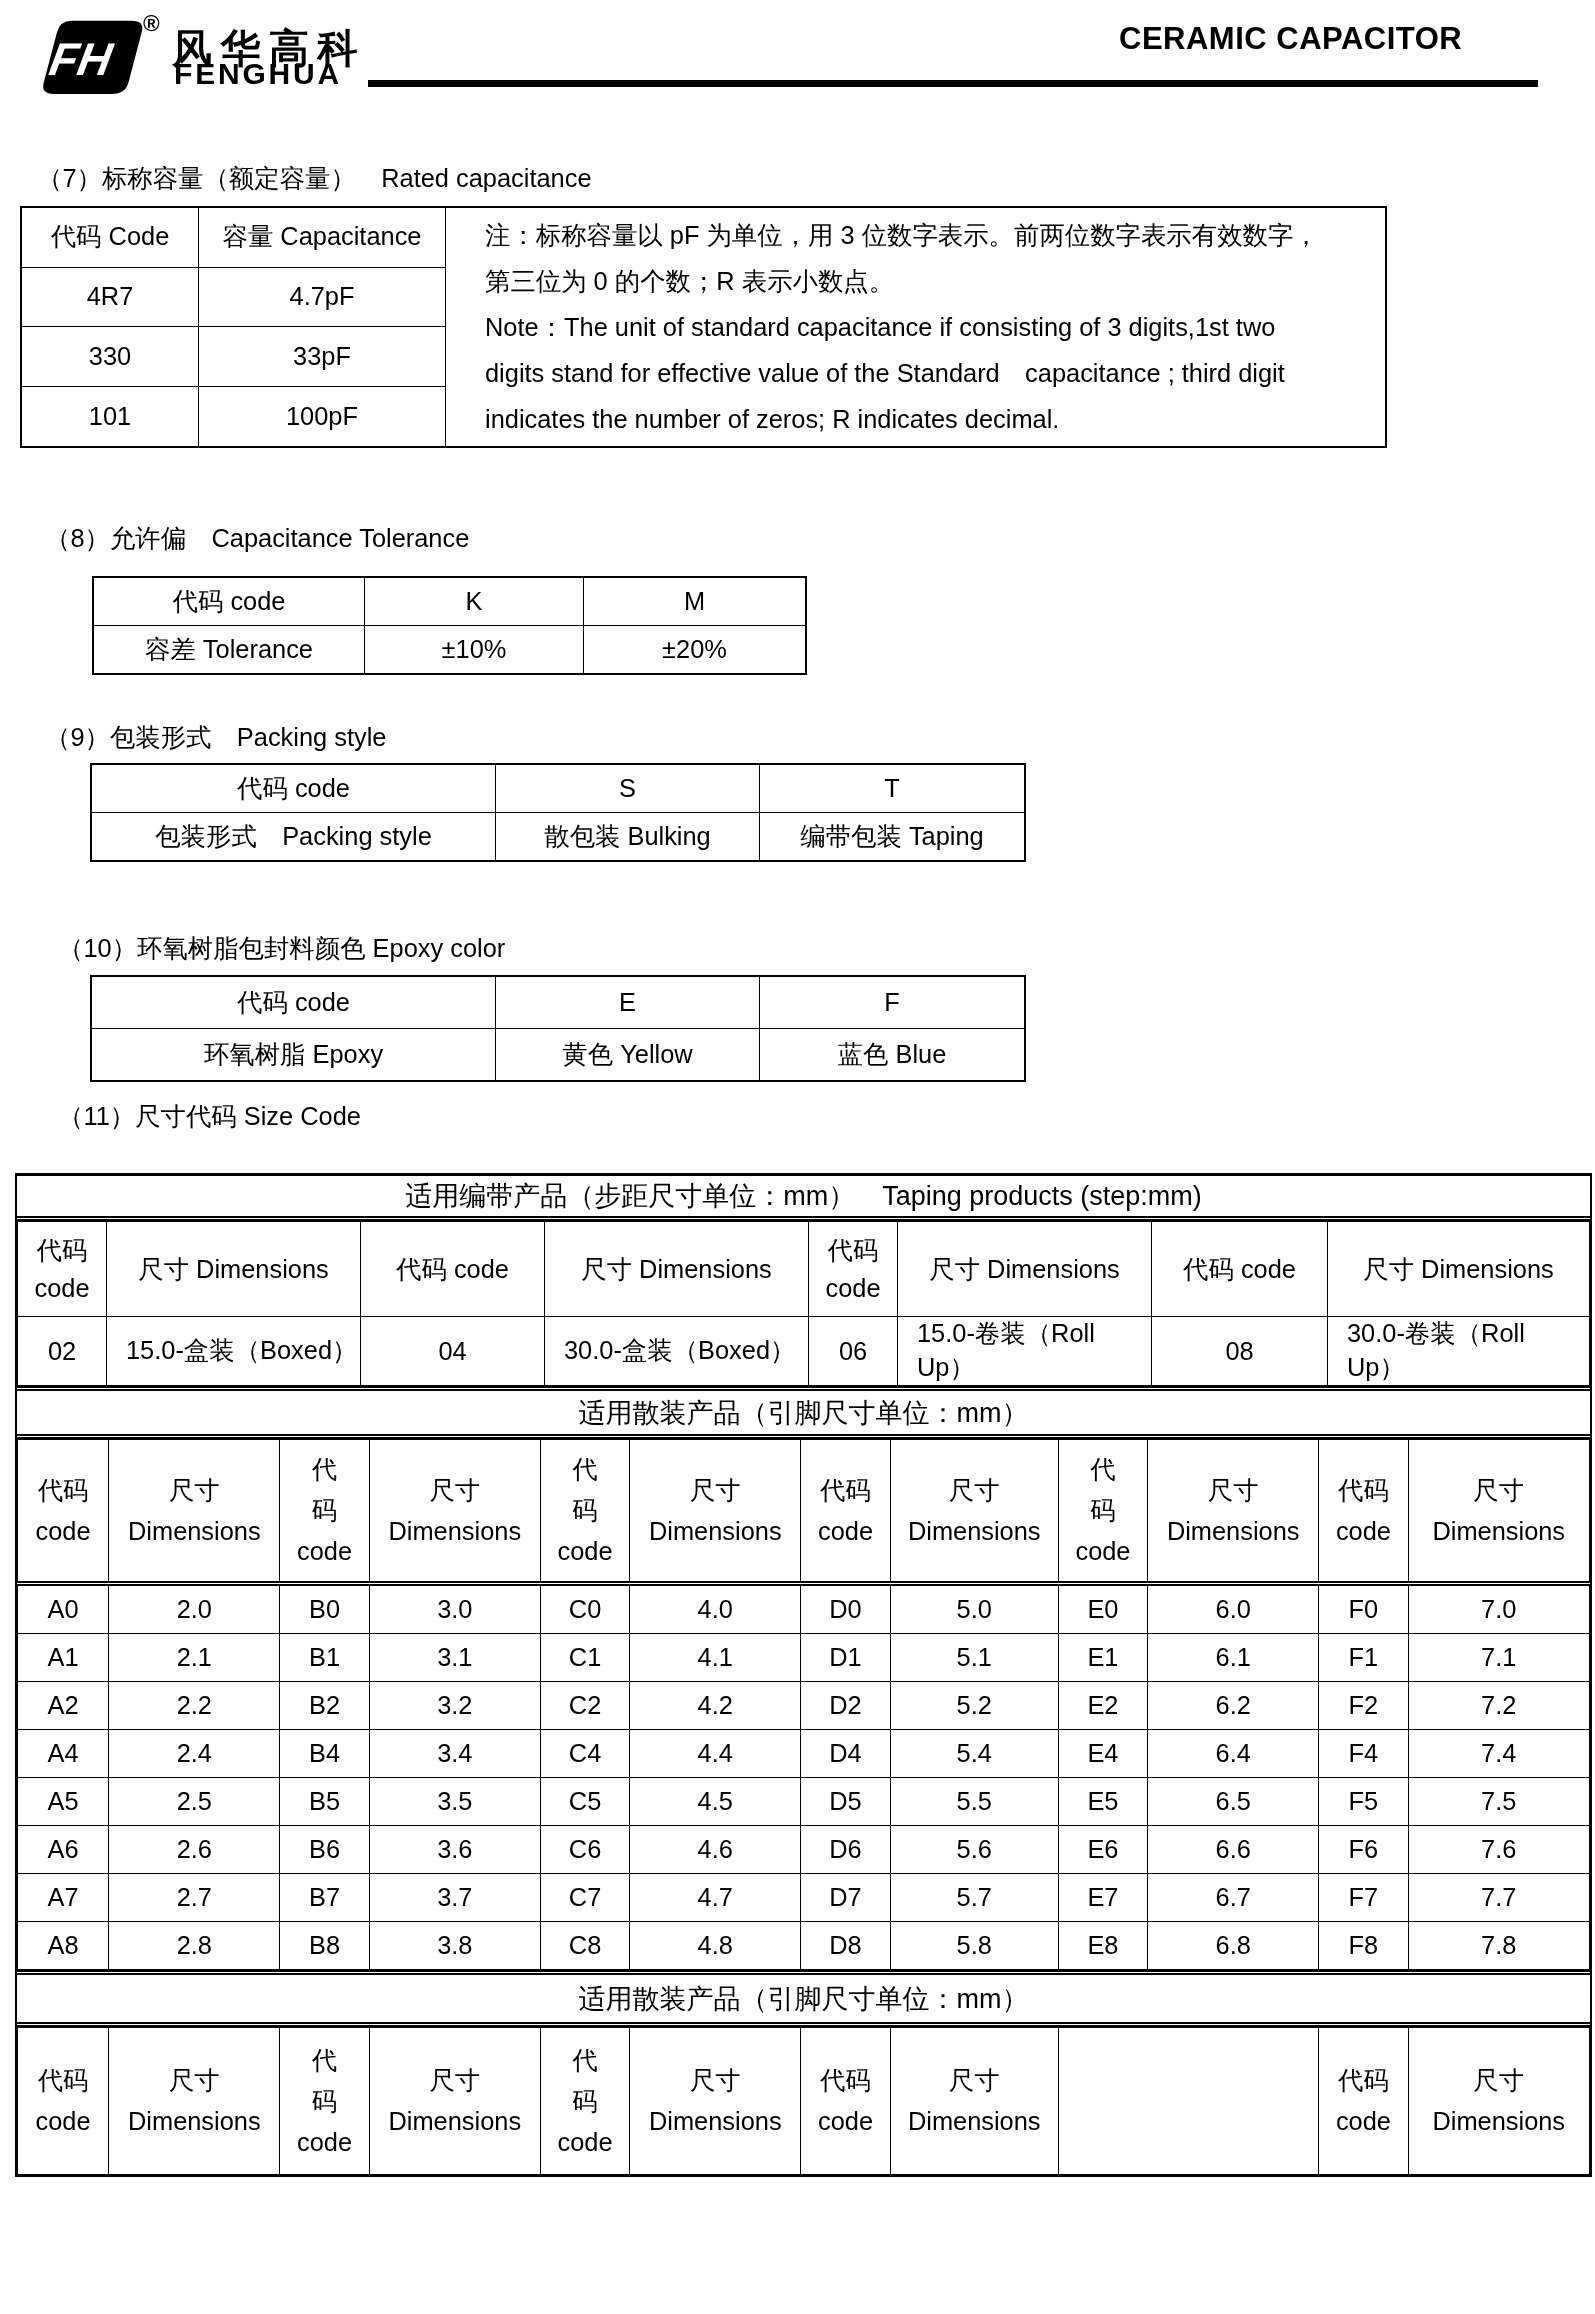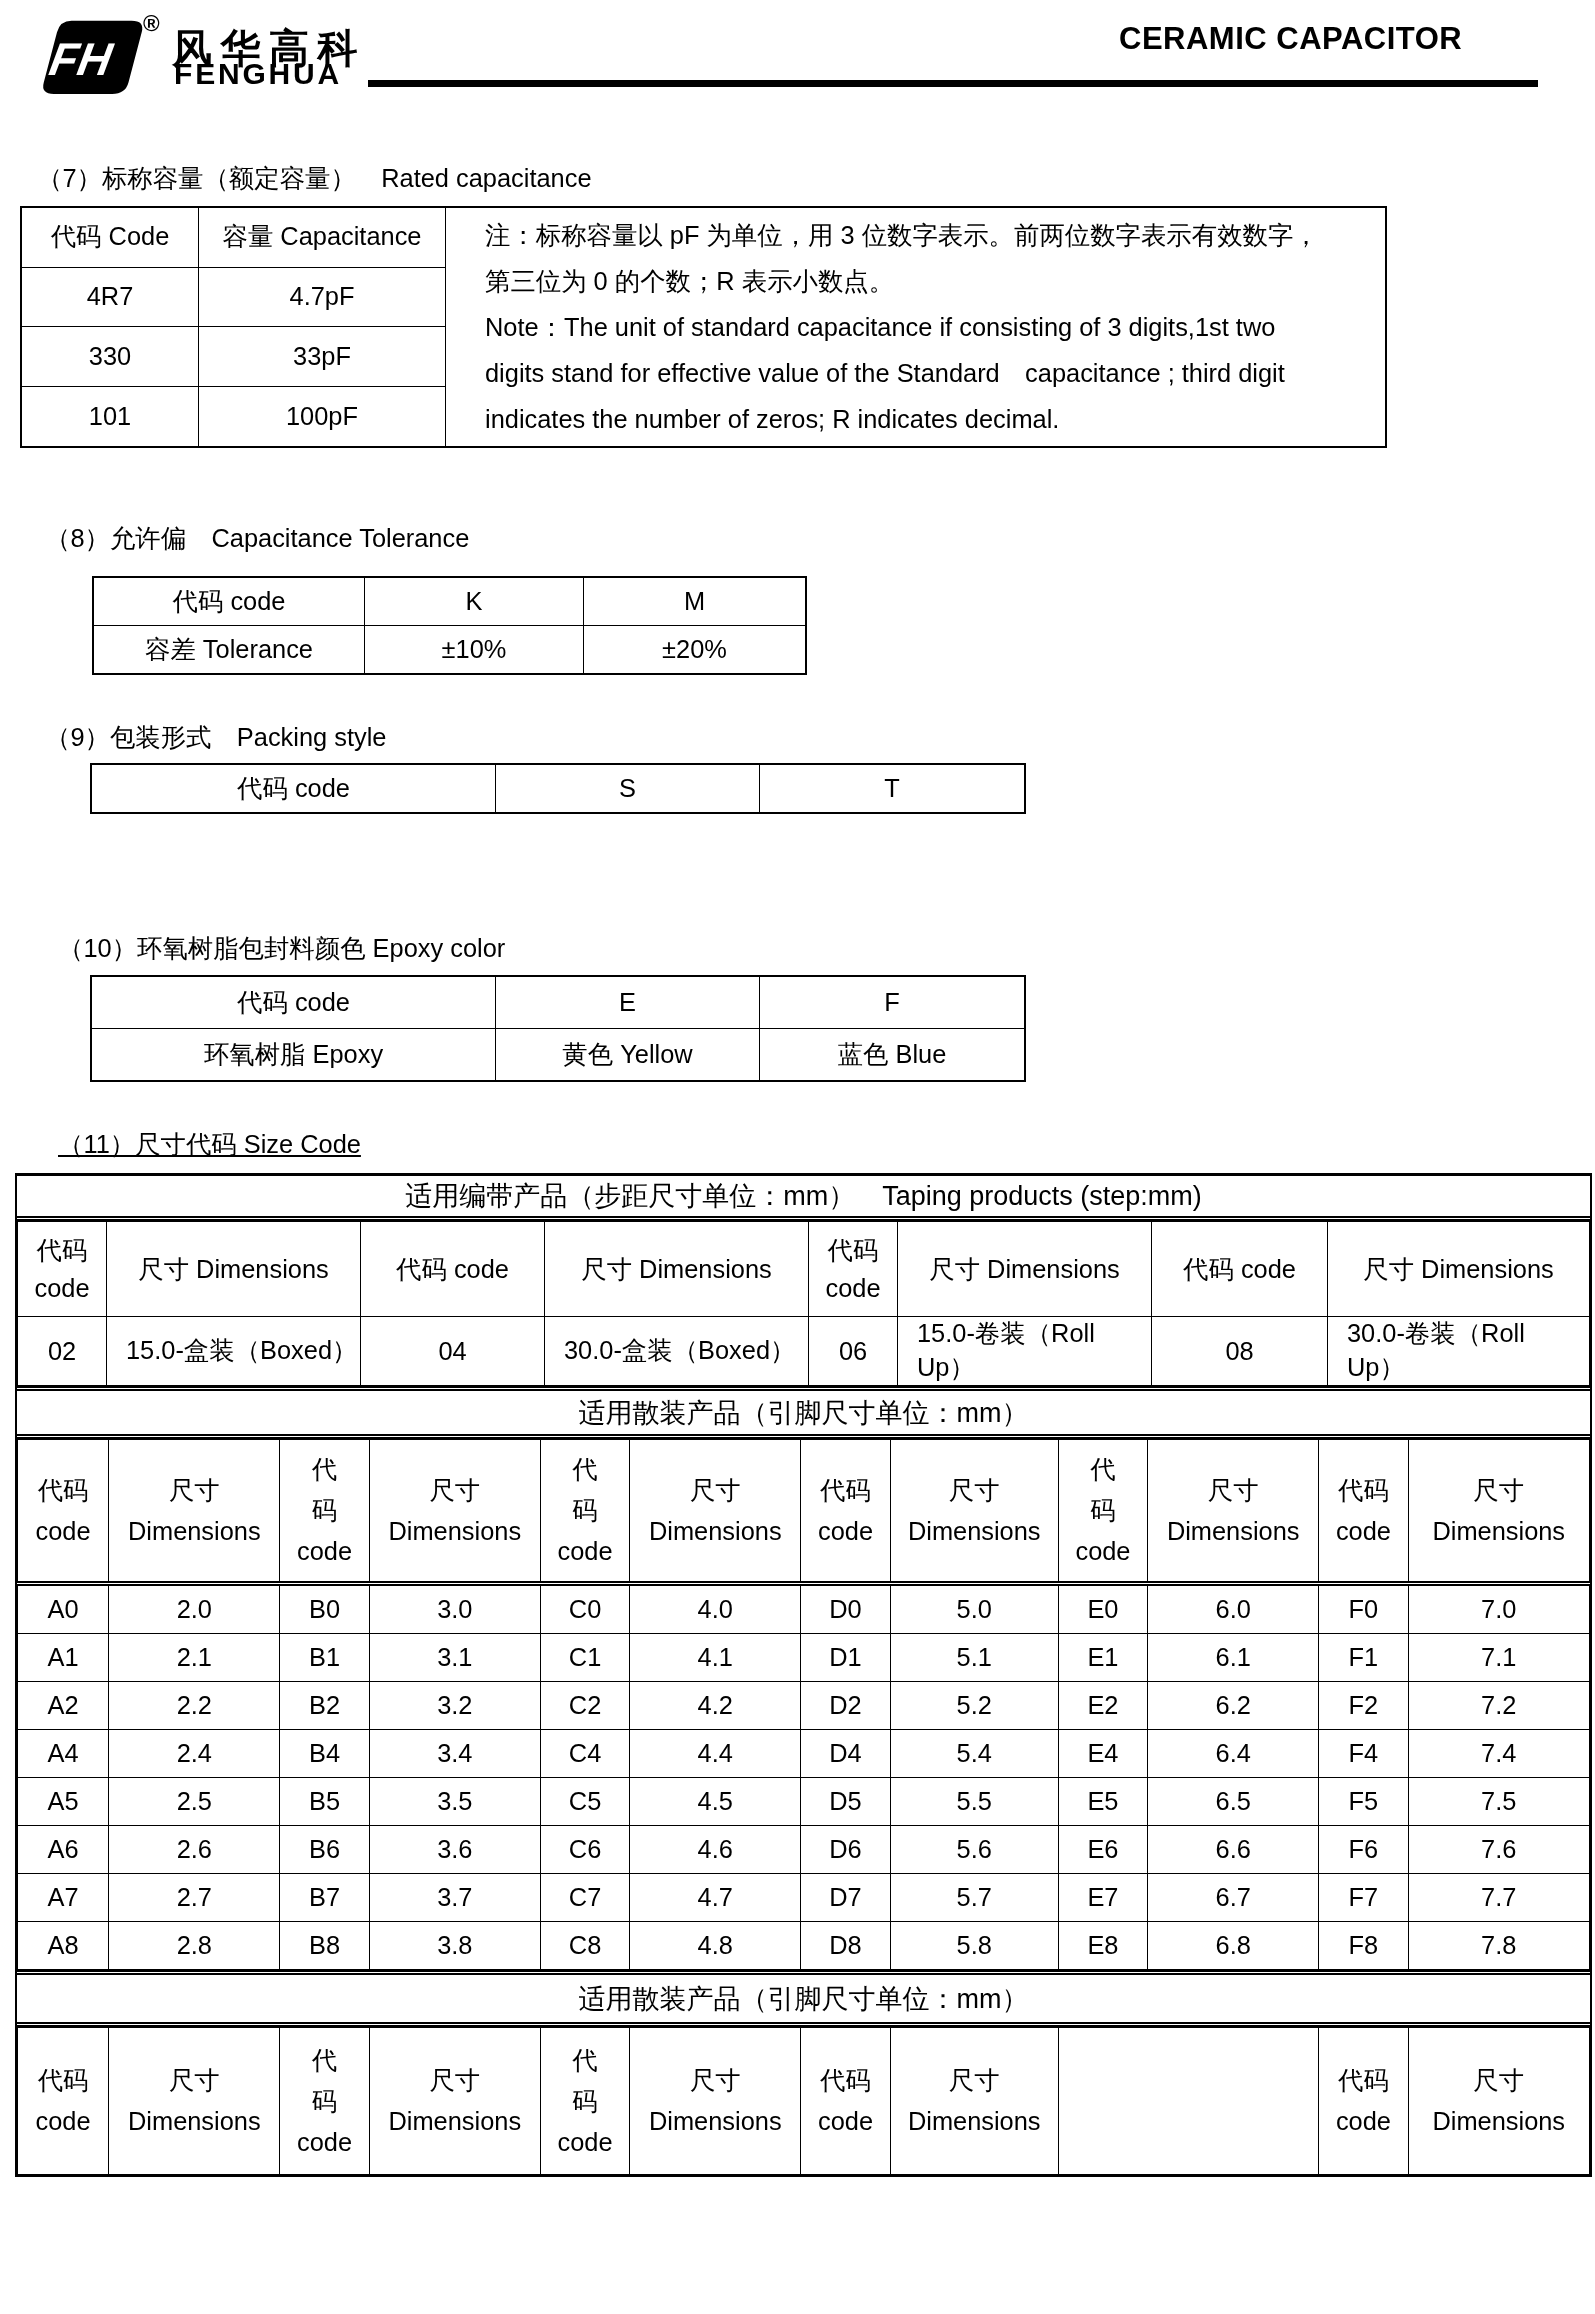--- a/index.html
+++ b/index.html
@@ -124,20 +124,25 @@
         <col style="width:404px">
         <col style="width:264px">
         <col style="width:265px">
       </colgroup>
     <tbody>
         <tr>
       <td>代码 code</td>
       <td>S</td>
       <td>T</td>
     </tr>
+    <tr>
+      <td>包装形式　Packing style</td>
+      <td>散包装 Bulking</td>
+      <td>编带包装 Taping</td>
+    </tr>
   </tbody>
     </table>
 
   <div class="sec-title" style="left:58px; top:932px;">（10）环氧树脂包封料颜色 Epoxy color</div>
   <table class="tbl tbl-outer" style="left:91px; top:976px;">
     <colgroup>
         <col style="width:404px">
         <col style="width:264px">
         <col style="width:265px">
       </colgroup>
@@ -148,21 +153,21 @@
       <td>F</td>
     </tr>
     <tr>
       <td style="height:51px">环氧树脂 Epoxy</td>
       <td>黄色 Yellow</td>
       <td>蓝色 Blue</td>
     </tr>
   </tbody>
     </table>
 
-  <div class="sec-title" style="left:58px; top:1128px;text-decoration:underline;">（11）尺寸代码 Size Code</div>
+  <div class="sec-title" style="left:58px; top:1100px;">（11）尺寸代码 Size Code</div>
 
   <div class="big-wrap">
 
     <table>
       <tbody>
           <tr class="sect hb">
         <td class="nb" style="border-bottom:5.6px double #000">适用编带产品（步距尺寸单位：mm）　Taping products (step:mm)</td>
       </tr>
     </tbody>
       </table>

